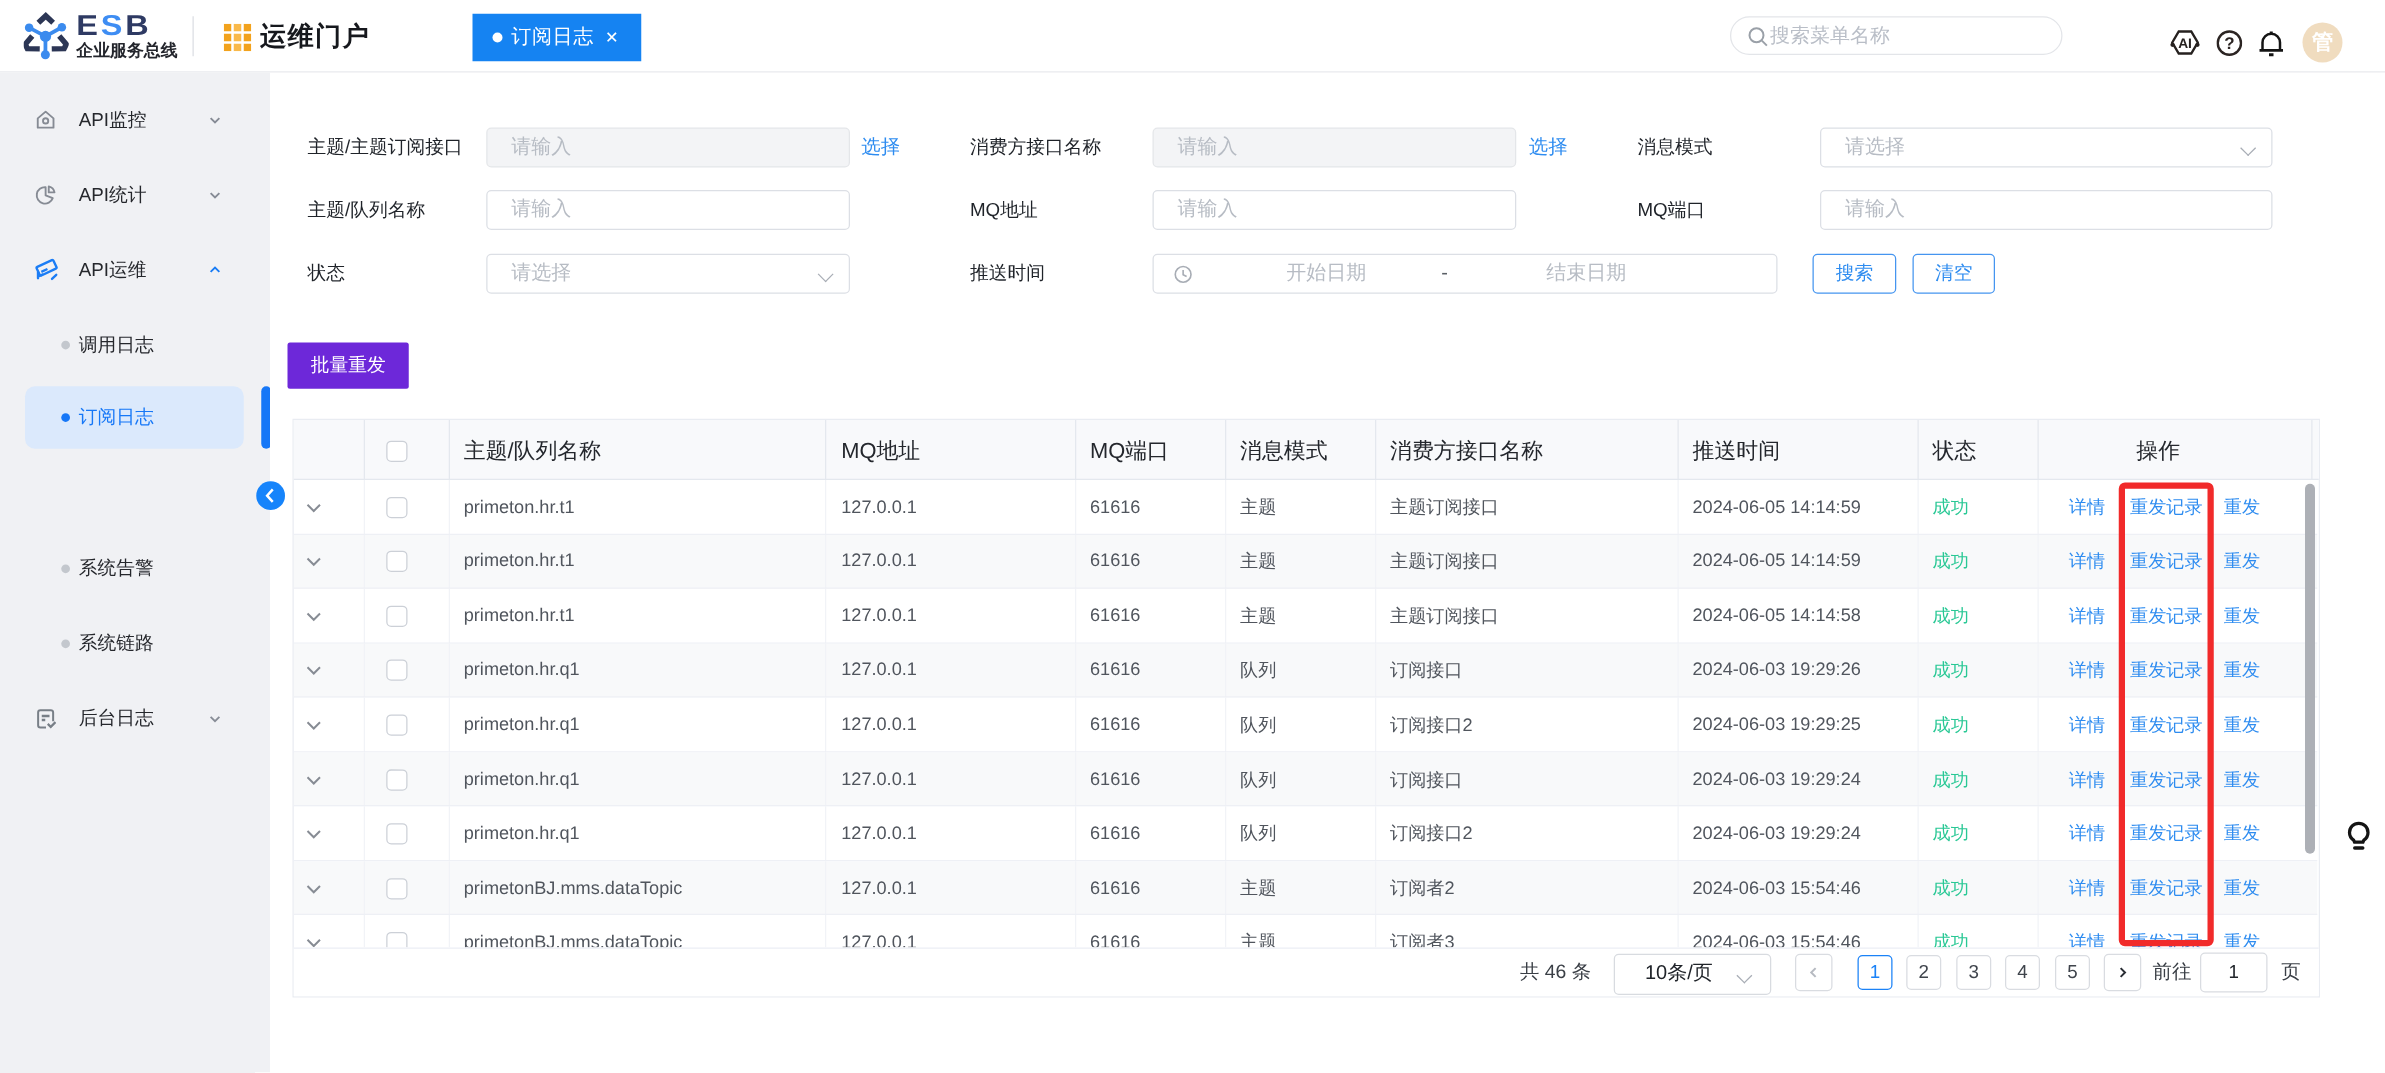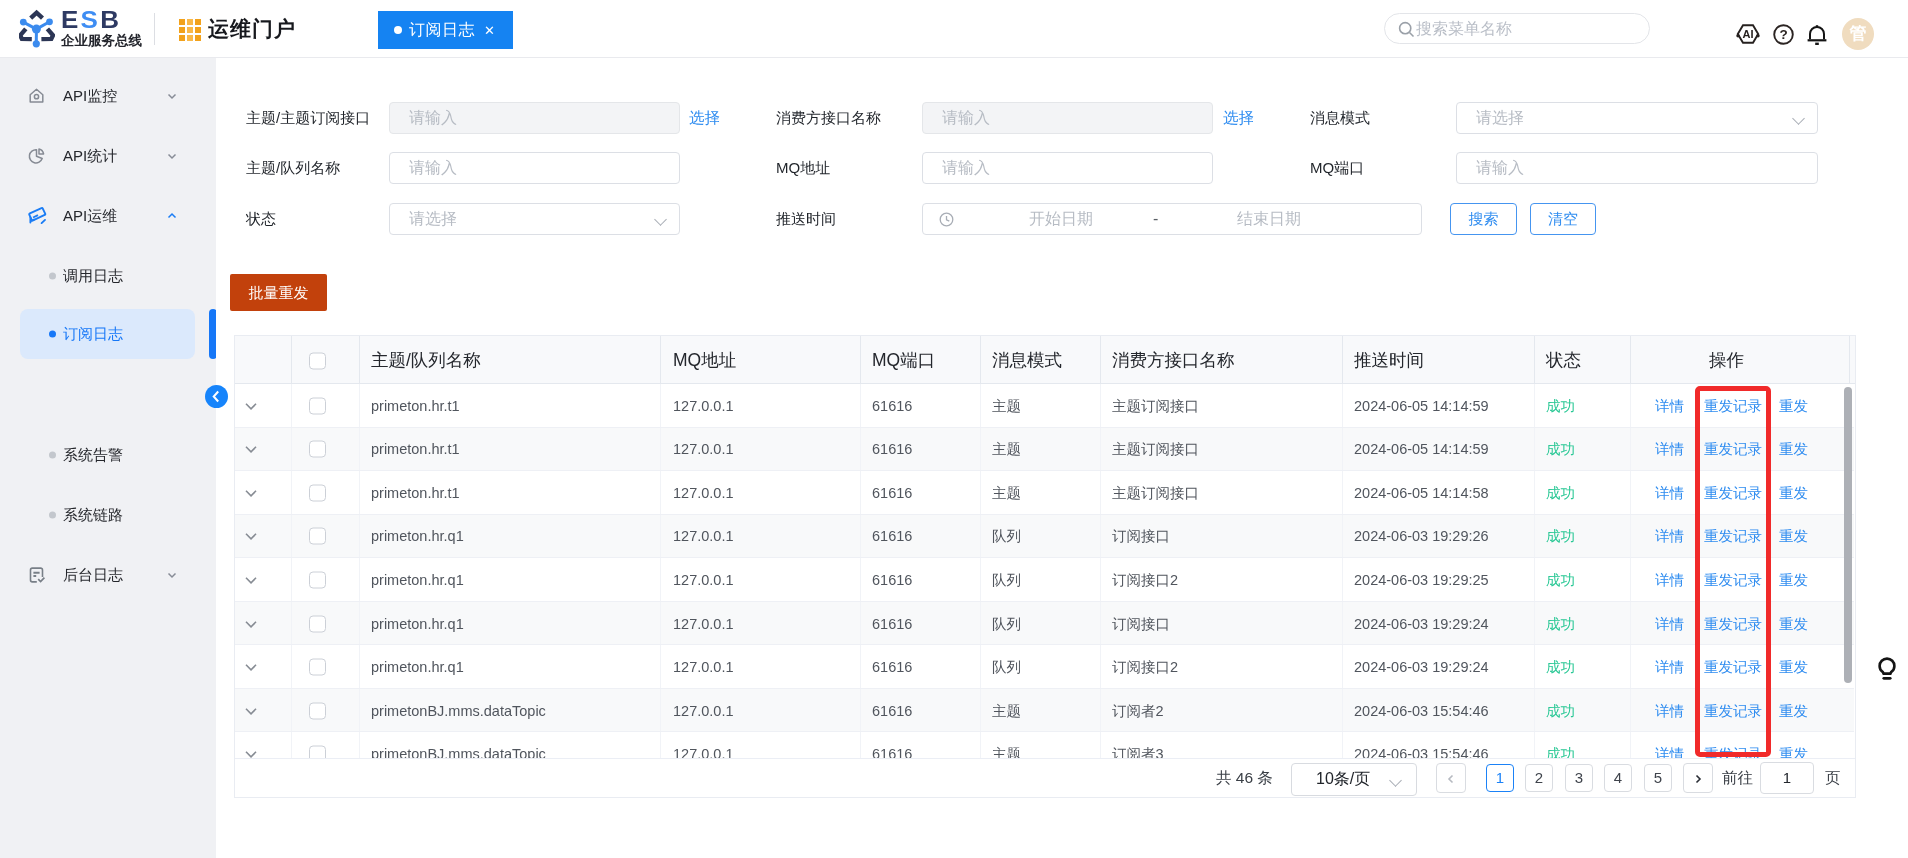--- a/index.html
+++ b/index.html
@@ -204,21 +204,21 @@
 <svg class="abs" style="left:16px;top:8px;" width="15" height="15" viewBox="0 0 15 15" fill="none" stroke="#a8adb5" stroke-width="1.3">
         <circle cx="7.5" cy="7.5" r="6.3"></circle>
         <polyline points="7.5,4 7.5,7.8 10.3,9.2"></polyline>
       </svg>
 <span class="abs" style="left:106px;">开始日期</span>
 <span class="abs" style="left:230px;color:#5a5f66;">-</span>
 <span class="abs" style="left:314px;">结束日期</span>
 </div>
 <div class="abs" style="left:1234px;top:145px;width:67px;height:32px;border:1px solid #4595f0;border-radius:4px;color:#2e8cf0;font-size:15px;text-align:center;line-height:30px;">搜索</div>
 <div class="abs" style="left:1314px;top:145px;width:66px;height:32px;border:1px solid #4595f0;border-radius:4px;color:#2e8cf0;font-size:15px;text-align:center;line-height:30px;">清空</div>
-<div class="abs" style="left:14px;top:216px;width:97px;height:37px;background:#c2410c;border-radius:2px;color:#fff;font-size:15px;text-align:center;line-height:37px;">批量重发</div>
+<div class="abs" style="left:14px;top:216px;width:97px;height:37px;background:#6d28d9;border-radius:2px;color:#fff;font-size:15px;text-align:center;line-height:37px;">批量重发</div>
 </div>
 <div id="tbox">
 <div class="abs" style="left:0;top:0;width:1620px;height:48px;background:#f8f9fb;border-bottom:1px solid #e4e8ee;"></div>
 <div class="vline" style="left:56px;"></div>
 <div class="vline" style="left:124px;"></div>
 <div class="vline" style="left:425px;"></div>
 <div class="vline" style="left:625px;"></div>
 <div class="vline" style="left:745px;"></div>
 <div class="vline" style="left:865px;"></div>
 <div class="vline" style="left:1107px;"></div>

